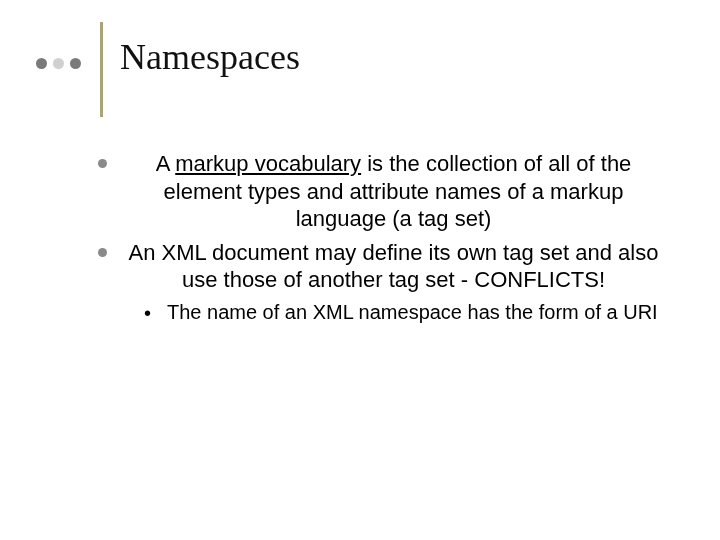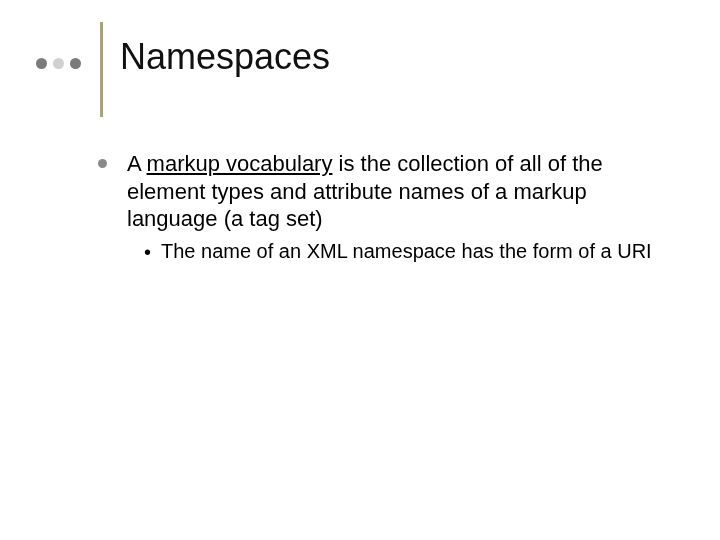--- a/index.html
+++ b/index.html
@@ -3,30 +3,30 @@
 <meta charset="utf-8">
 <style>
   * { margin: 0; padding: 0; box-sizing: border-box; }
   html, body { width: 720px; height: 540px; background: #ffffff; font-family: Arial, Helvetica, sans-serif; color: #000; }
   .slide { position: relative; width: 720px; height: 540px; }
   .dots { position: absolute; left: 36px; top: 58px; display: flex; gap: 6px; align-items: center; }
   .dot { width: 11px; height: 11px; border-radius: 50%; }
   .dot.dark { background: #7a7a7a; }
   .dot.light { background: #d0d0d0; }
   .vbar { position: absolute; left: 100px; top: 22px; width: 3px; height: 95px; background: #a8a476; }
-  .title { position: absolute; left: 120px; top: 36px; font-size: 36px; font-weight: 400; color: #111; }
+  .title { position: absolute; left: 120px; top: 36px; font-size: 36px; font-weight: 400; color: #111; font-family: Liberation Serif, serif; }
   .content { position: absolute; left: 100px; top: 150px; width: 560px; }
-  .bullet-row { display: flex; align-items: flex-start; margin-bottom: 6px; }
+  .bullet-row { display: flex; align-items: flex-start; margin-bottom: 6px; text-align: center; }
   .bullet-dot { width: 9px; height: 9px; border-radius: 50%; background: #8a8a8a; margin-top: 9px; margin-right: 18px; flex-shrink: 0; position: relative; left: -2px; }
   .bullet-text { font-size: 22px; line-height: 1.25; }
   .underline { text-decoration: underline; }
   .sub-list { margin-left: 44px; margin-top: 4px; }
   .sub-row { display: flex; align-items: flex-start; }
   .sub-mark { font-size: 20px; margin-right: 10px; margin-top: 2px; flex-shrink: 0; }
-  .sub-text { font-size: 20px; line-height: 1.25; }
+  .sub-text { font-size: 20px; line-height: 1.25; margin-left: 6px; }
 </style>
 </head>
 <body>
 
 <div class="slide">
 
   <div class="dots">
     <span class="dot dark"></span>
     <span class="dot light"></span>
     <span class="dot dark"></span>
@@ -38,20 +38,26 @@
 
   <div class="content">
 
     <div class="bullet-row">
       <span class="bullet-dot"></span>
       <div class="bullet-text">
         <span>A </span><span class="underline">markup vocabulary</span><span> is the collection of all of the element types and attribute names of a markup language (a tag set)</span>
       </div>
     </div>
 
+    <div class="bullet-row">
+      <span class="bullet-dot"></span>
+      <div class="bullet-text">
+        <span>An XML document may define its own tag set and also use those of another tag set - CONFLICTS!</span><span class="underline"></span><span></span>
+      </div>
+    </div>
 
 
     <div class="sub-list">
       <div class="sub-row">
         <span class="sub-mark">•</span>
         <div class="sub-text">The name of an XML namespace has the form of a URI</div>
       </div>
     </div>
 
   </div>

